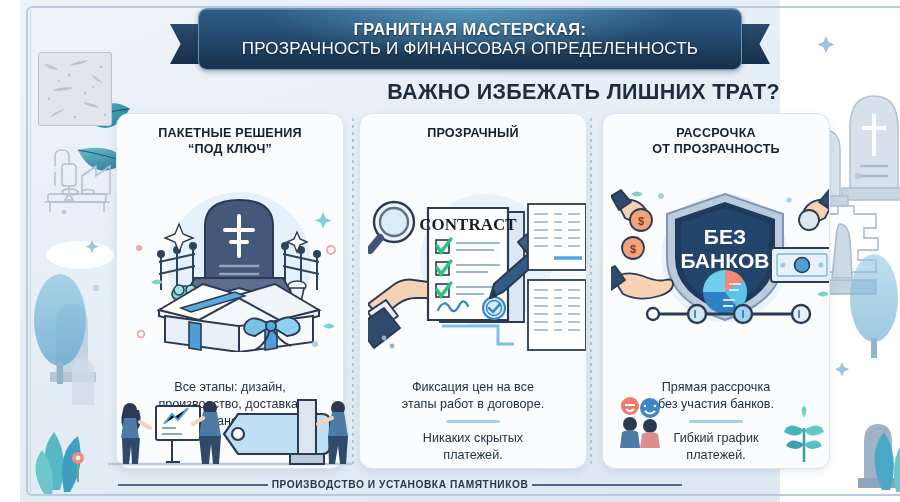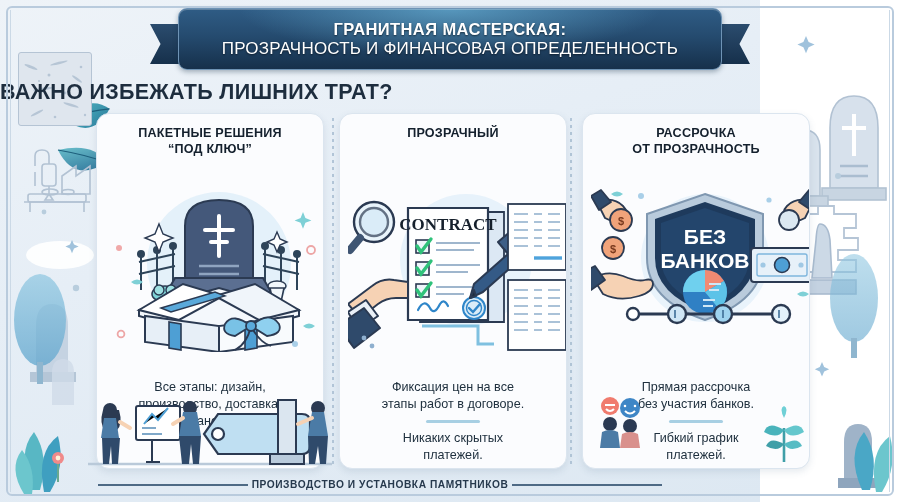--- a/index.html
+++ b/index.html
@@ -5,20 +5,21 @@
   * { box-sizing: border-box; margin: 0; padding: 0; }
   html, body {
     width: 900px; height: 502px;
     font-family: "Liberation Sans", sans-serif;
     overflow: hidden;
   }
   #root {
     position: relative;
     width: 760px; height: 502px;
     background: linear-gradient(160deg, #eef3f8 0%, #e6eef6 40%, #dde8f2 100%);
+    margin-left: 20px;
   }
 
   
   .frame {
     position: absolute; left: 6px; top: 6px;
     width: 888px; height: 490px;
     border: 2px solid #b9cbdd;
     border-radius: 6px;
     pointer-events: none;
   }
@@ -79,21 +80,21 @@
   }
   .ribbon-main .l2 {
     font-size: 17px; font-weight: normal; letter-spacing: .2px;
     text-shadow: 0 1px 2px rgba(0,0,0,.55);
     line-height: 1.15;
   }
 
   
   .subtitle {
     position: absolute; left: 0; right: 0; top: 80px;
-    text-align: left;
+    text-align: right;
     font-size: 21.5px; font-weight: bold;
     color: #1d2d3e; letter-spacing: .3px;
   }
 
   
   .cards {
     position: absolute; left: 96px; top: 113px;
     width: 714px; height: 356px;
     display: flex; gap: 15px;
   }

